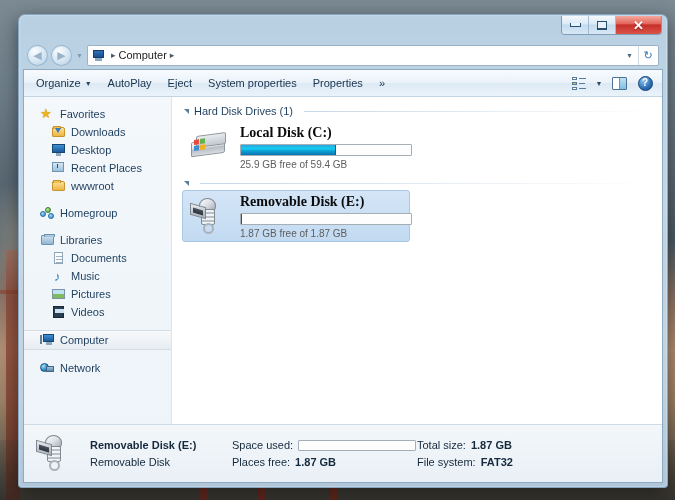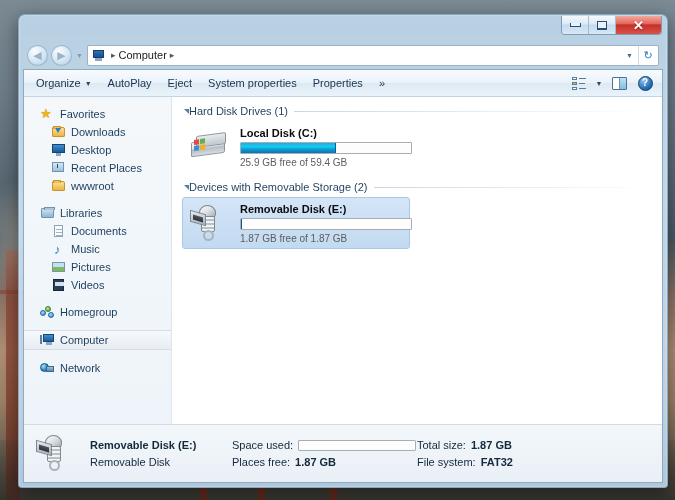--- a/index.html
+++ b/index.html
@@ -383,21 +383,21 @@
     border: 1px solid #3f6787;
   }
 
   
   #content {
     flex: 1; background: #fff; overflow: hidden;
     padding: 8px 10px 0 10px;
     position: relative;
   }
   .group-head {
-    display: flex; align-items: center; gap: 0;
+    display: flex; align-items: center; gap: 5px;
     color: #1f3f5e; font-size: 11px;
     margin-bottom: 4px;
     cursor: pointer;
   }
   .gh-tri {
     width: 0; height: 0;
     border-top: 5px solid #5a7e9e;
     border-left: 5px solid transparent;
     margin-left: 2px;
   }
@@ -415,22 +415,22 @@
     border-radius: 3px;
     cursor: pointer;
     margin-bottom: 2px;
   }
   .tile.selected {
     background: linear-gradient(180deg, #d4e5f7, #c2daf1);
     border: 1px solid #a8c8e6;
   }
   .tile-info { flex: 1; min-width: 0; }
   .tile-title {
-    font-size: 11px; color: #0b0b0b; font-weight: bold;
-    margin-bottom: 3px; white-space: nowrap;
+    font-size: 14px; color: #0b0b0b; font-weight: bold;
+    margin-bottom: 3px; white-space: nowrap; font-family: Liberation Serif, serif;
   }
   .tile-title.plain { font-weight: normal; }
   .bar-outer {
     width: 172px; height: 12px;
     background: #fdfdfd;
     border: 1px solid #a6aeb5;
     border-radius: 1px;
     overflow: hidden;
     box-shadow: 0 1px 0 rgba(255,255,255,.8) inset;
   }
@@ -705,60 +705,60 @@
             <div class="ni">
                 <div class="ni-folder"></div>
               </div>
             <span>wwwroot</span>
           </div>
         </div>
 
         <div class="nav-group">
           <div class="nav-row">
             <div class="ni">
-                <div class="ni-lib"></div>
-              </div>
-            <span>Libraries</span>
-          </div>
-          <div class="nav-row child">
-            <div class="ni">
-                <div class="ni-doc"></div>
-              </div>
-            <span>Documents</span>
-          </div>
-          <div class="nav-row child">
-            <div class="ni">
-                <span class="ni-music">♪</span>
-              </div>
-            <span>Music</span>
-          </div>
-          <div class="nav-row child">
-            <div class="ni">
-                <div class="ni-pic"></div>
-              </div>
-            <span>Pictures</span>
-          </div>
-          <div class="nav-row child">
-            <div class="ni">
-                <div class="ni-vid"></div>
-              </div>
-            <span>Videos</span>
-          </div>
-        </div>
-
-        <div class="nav-group">
-          <div class="nav-row">
-            <div class="ni">
               <div class="ni-home">
                   <i></i>
                   <i></i>
                   <i></i>
                 </div>
             </div>
             <span>Homegroup</span>
+          </div>
+        </div>
+
+        <div class="nav-group">
+          <div class="nav-row">
+            <div class="ni">
+                <div class="ni-lib"></div>
+              </div>
+            <span>Libraries</span>
+          </div>
+          <div class="nav-row child">
+            <div class="ni">
+                <div class="ni-doc"></div>
+              </div>
+            <span>Documents</span>
+          </div>
+          <div class="nav-row child">
+            <div class="ni">
+                <span class="ni-music">♪</span>
+              </div>
+            <span>Music</span>
+          </div>
+          <div class="nav-row child">
+            <div class="ni">
+                <div class="ni-pic"></div>
+              </div>
+            <span>Pictures</span>
+          </div>
+          <div class="nav-row child">
+            <div class="ni">
+                <div class="ni-vid"></div>
+              </div>
+            <span>Videos</span>
           </div>
         </div>
 
         <div class="nav-group">
           <div class="nav-row selected">
             <div class="ni ni-comp">
               <div class="bar"></div>
                 <div class="mon"></div>
                 <div class="base"></div>
             </div>
@@ -802,21 +802,20 @@
               <div class="bar-outer">
                 <div class="bar-fill" id="bar-c" style="width: 56%;"></div>
               </div>
               <div class="tile-sub">25.9 GB free of 59.4 GB</div>
             </div>
           </div>
         </div>
 
         <div class="group-head" style="margin-top:6px">
           <div class="gh-tri"></div>
-          <span>Devices with Removable Storage (2)</span>
           <div class="gh-line"></div>
         </div>
 
         <div class="tile-wrap">
 
 
           <div class="tile selected">
             <div class="usb">
               <div class="usb-head"></div>
               <div class="usb-body"></div>

